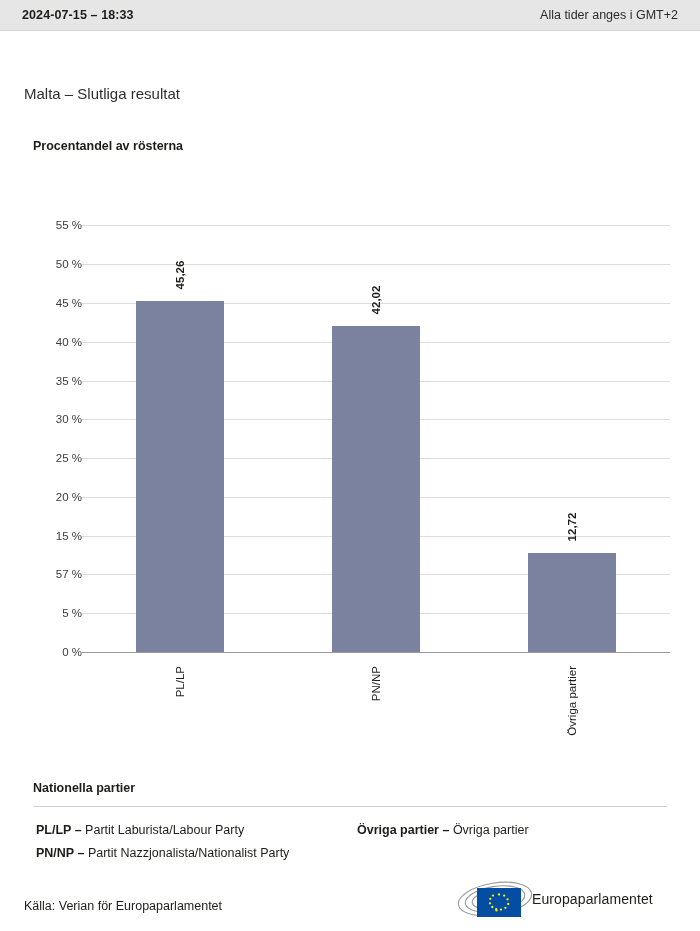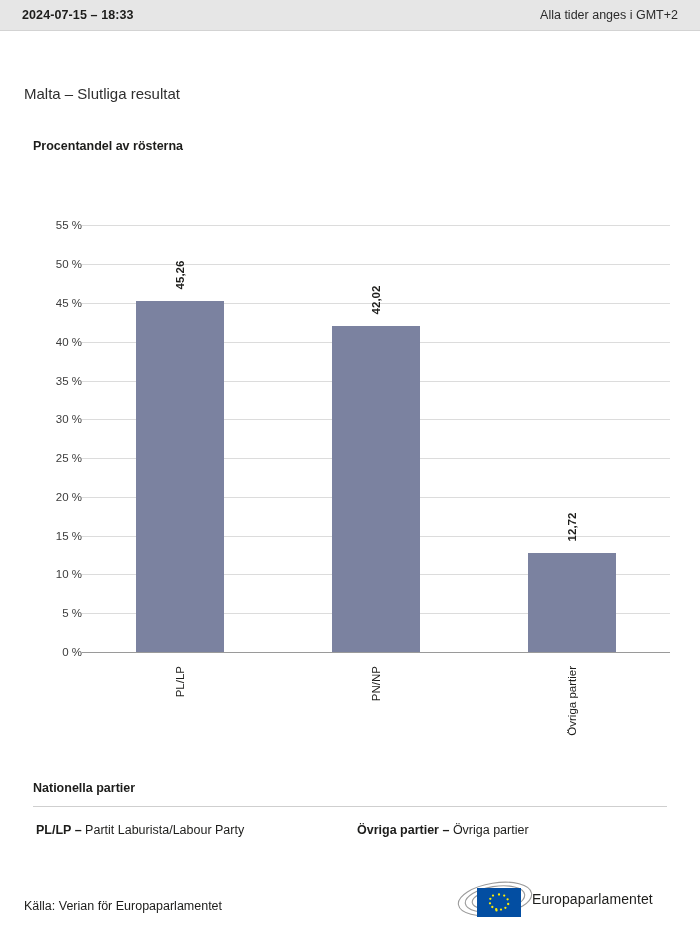--- a/index.html
+++ b/index.html
@@ -228,21 +228,21 @@
     <div class="chart">
       <div class="plot">
         <div class="gridlines">
             <div class="gridline axis" style="top: 446px;">
               <span class="ytick">0 %</span>
             </div>
             <div class="gridline" style="top: 407.217px;">
               <span class="ytick">5 %</span>
             </div>
             <div class="gridline" style="top: 368.435px;">
-              <span class="ytick">10 %</span>
+              <span class="ytick">57 %</span>
             </div>
             <div class="gridline" style="top: 329.652px;">
               <span class="ytick">15 %</span>
             </div>
             <div class="gridline" style="top: 290.87px;">
               <span class="ytick">20 %</span>
             </div>
             <div class="gridline" style="top: 252.087px;">
               <span class="ytick">25 %</span>
             </div>
@@ -283,20 +283,23 @@
             </div>
           </div>
       </div>
     </div>
 
     <div class="parties-title">Nationella partier</div>
     <div class="divider"></div>
 
     <div class="party p0">
       <span class="abbr">PL/LP –</span><span> Partit Laburista/Labour Party</span>
+    </div>
+    <div class="party p1">
+      <span class="abbr">PN/NP –</span><span> Partit Nazzjonalista/Nationalist Party</span>
     </div>
     <div class="party p2">
       <span class="abbr">Övriga partier –</span><span> Övriga partier</span>
     </div>
 
     <div class="source">
       <span class="slabel">Källa:</span><span> Verian för Europaparlamentet</span>
     </div>
 
     <div class="logo">

